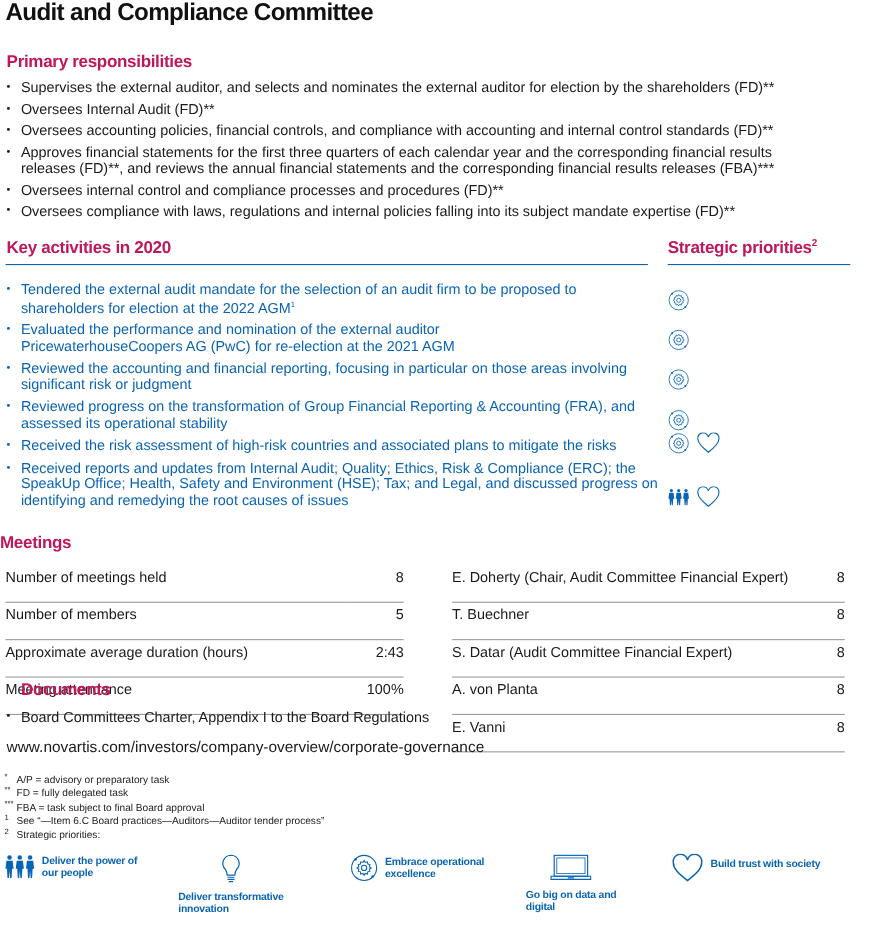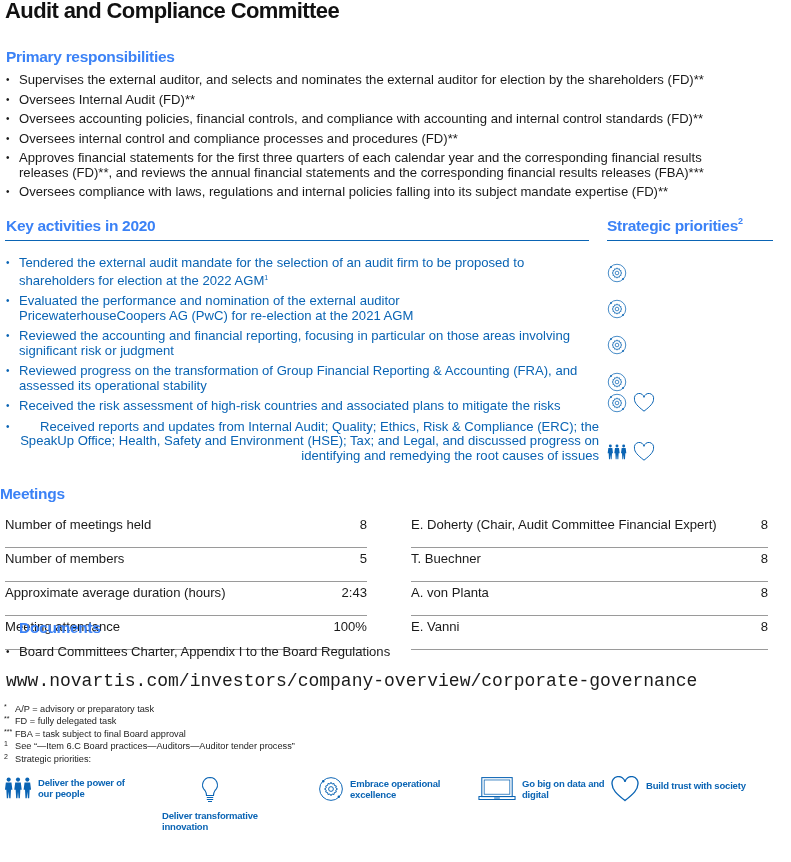--- a/index.html
+++ b/index.html
@@ -1,34 +1,34 @@
 <!DOCTYPE html>
 <html><head>
 <meta charset="utf-8">
 <style>
   html, body { margin: 0; padding: 0; background: #ffffff; }
   body { width: 791px; height: 862px; position: relative; overflow: hidden;
          font-family: "Liberation Sans", sans-serif; color: #1a1a1a; }
   .abs { position: absolute; }
   .title { left: 5px; top: -2px; font-size: 22px; font-weight: bold; letter-spacing: -0.6px; color: #111; }
-  .h2 { font-size: 15.5px; font-weight: bold; color: #3b82f6; letter-spacing: -0.3px; }
+  .h2 { font-size: 15.5px; font-weight: bold; color: #be185d; letter-spacing: -0.3px; }
   .h2 sup { font-size: 9px; vertical-align: top; position: relative; top: -1px; }
   ul.plain { list-style: none; margin: 0; padding: 0; }
   ul.plain li { position: relative; padding-left: 16px; font-size: 13.1px; line-height: 14.5px; }
   ul.plain li::before { content: "\2022"; position: absolute; left: 3px; top: 0; font-size: 10px; }
   .resp li { margin-bottom: 5px; color: #1a1a1a; }
   .act li { color: #0a64b4; margin-bottom: 6px; }
   .act li sup { font-size: 7px; }
   .rule { height: 1px; background: #0a64b4; }
   .icon-cell { position: absolute; left: 607px; display: flex; gap: 6px; align-items: center; }
   .tbl { border-collapse: collapse; font-size: 13.1px; }
   .tbl td { padding: 2px 0 15px 0; border-bottom: 1.5px solid #9a9a9a; height: 16px; line-height: 15px; }
   .tbl td.v { text-align: right; }
   .docs li { font-size: 13.1px; }
-  .url { font-size: 18px; font-family: Liberation Mono, monospace; }
+  .url { font-size: 14px; }
   .notes { font-size: 9.2px; line-height: 12.4px; color: #222; }
   .notes div { position: relative; padding-left: 11px; }
   .notes .m { position: absolute; left: 0; top: -2px; font-size: 7px; }
   .legend-item { position: absolute; top: 776px; display: flex; align-items: center; gap: 6px; }
   .legend-label { font-size: 9.5px; font-weight: bold; color: #0a64b4; line-height: 11px; letter-spacing: -0.2px; }
 </style>
 </head>
 <body>
 
 <svg width="0" height="0" style="position:absolute">
@@ -66,37 +66,37 @@
   </defs>
 </svg>
 
 <div class="abs title">Audit and Compliance Committee</div>
 
 <div class="abs h2" style="left:6px; top:48px;">Primary responsibilities</div>
 <ul class="abs plain resp" style="left:3px; top:73px; width:785px;">
   <li>Supervises the external auditor, and selects and nominates the external auditor for election by the shareholders (FD)**</li>
   <li>Oversees Internal Audit (FD)**</li>
   <li>Oversees accounting policies, financial controls, and compliance with accounting and internal control standards (FD)**</li>
+  <li style="width:735px;">Approves financial statements for the first three quarters of each calendar year and the corresponding financial results releases (FD)**, and reviews the annual financial statements and the corresponding financial results releases (FBA)***</li>
   <li>Oversees internal control and compliance processes and procedures (FD)**</li>
-  <li style="width:735px;">Approves financial statements for the first three quarters of each calendar year and the corresponding financial results releases (FD)**, and reviews the annual financial statements and the corresponding financial results releases (FBA)***</li>
   <li>Oversees compliance with laws, regulations and internal policies falling into its subject mandate expertise (FD)**</li>
 </ul>
 
 <div class="abs h2" style="left:6px; top:217px;">Key activities in 2020</div>
 <div class="abs rule" style="left:5px; top:240px; width:584px;"></div>
 <div class="abs h2" style="left:607px; top:217px;"><span>Strategic priorities</span><sup>2</sup></div>
 <div class="abs rule" style="left:607px; top:240px; width:166px;"></div>
 
 <ul class="abs plain act" style="left:3px; top:256px; width:590px;">
   <li style="width:540px;"><span>Tendered the external audit mandate for the selection of an audit firm to be proposed to shareholders for election at the 2022 AGM</span><sup>1</sup></li>
   <li style="width:440px;"><span>Evaluated the performance and nomination of the external auditor PricewaterhouseCoopers AG (PwC) for re-election at the 2021 AGM</span></li>
   <li style="width:560px;"><span>Reviewed the accounting and financial reporting, focusing in particular on those areas involving significant risk or judgment</span></li>
   <li style="width:585px;"><span>Reviewed progress on the transformation of Group Financial Reporting &amp; Accounting (FRA), and assessed its operational stability</span></li>
   <li><span>Received the risk assessment of high-risk countries and associated plans to mitigate the risks</span></li>
-  <li style="width:580px;text-align:right;"><span>Received reports and updates from Internal Audit; Quality; Ethics, Risk &amp; Compliance (ERC); the SpeakUp Office; Health, Safety and Environment (HSE); Tax; and Legal, and discussed progress on identifying and remedying the root causes of issues</span></li>
+  <li style="width:580px;"><span>Received reports and updates from Internal Audit; Quality; Ethics, Risk &amp; Compliance (ERC); the SpeakUp Office; Health, Safety and Environment (HSE); Tax; and Legal, and discussed progress on identifying and remedying the root causes of issues</span></li>
 </ul>
 
 <div class="icon-cell" style="top:263px;">
   <svg width="20" height="20">
       <use href="#sym-gear"></use>
     </svg>
 </div>
 <div class="icon-cell" style="top:299px;">
   <svg width="20" height="20">
       <use href="#sym-gear"></use>
@@ -154,20 +154,24 @@
   <tbody>
       <tr>
         <td>E. Doherty (Chair, Audit Committee Financial Expert)</td>
         <td class="v">8</td>
       </tr>
   <tr>
         <td>T. Buechner</td>
         <td class="v">8</td>
       </tr>
   <tr>
+        <td>S. Datar (Audit Committee Financial Expert)</td>
+        <td class="v">8</td>
+      </tr>
+  <tr>
         <td>A. von Planta</td>
         <td class="v">8</td>
       </tr>
   <tr>
         <td>E. Vanni</td>
         <td class="v">8</td>
       </tr>
 </tbody>
   </table>
 
@@ -205,21 +209,21 @@
 </div>
 <div class="legend-item" style="left:318px;">
   <svg width="26" height="26">
       <use href="#sym-gear"></use>
     </svg>
   <div class="legend-label">
       <div>Embrace operational</div>
       <div>excellence</div>
     </div>
 </div>
-<div class="legend-item" style="left:478px;">
+<div class="legend-item" style="left:478px;flex-direction:column;">
   <svg width="38" height="26">
       <use href="#sym-laptop"></use>
     </svg>
   <div class="legend-label">
       <div>Go big on data and</div>
       <div>digital</div>
     </div>
 </div>
 <div class="legend-item" style="left:610px;">
   <svg width="30" height="27">

